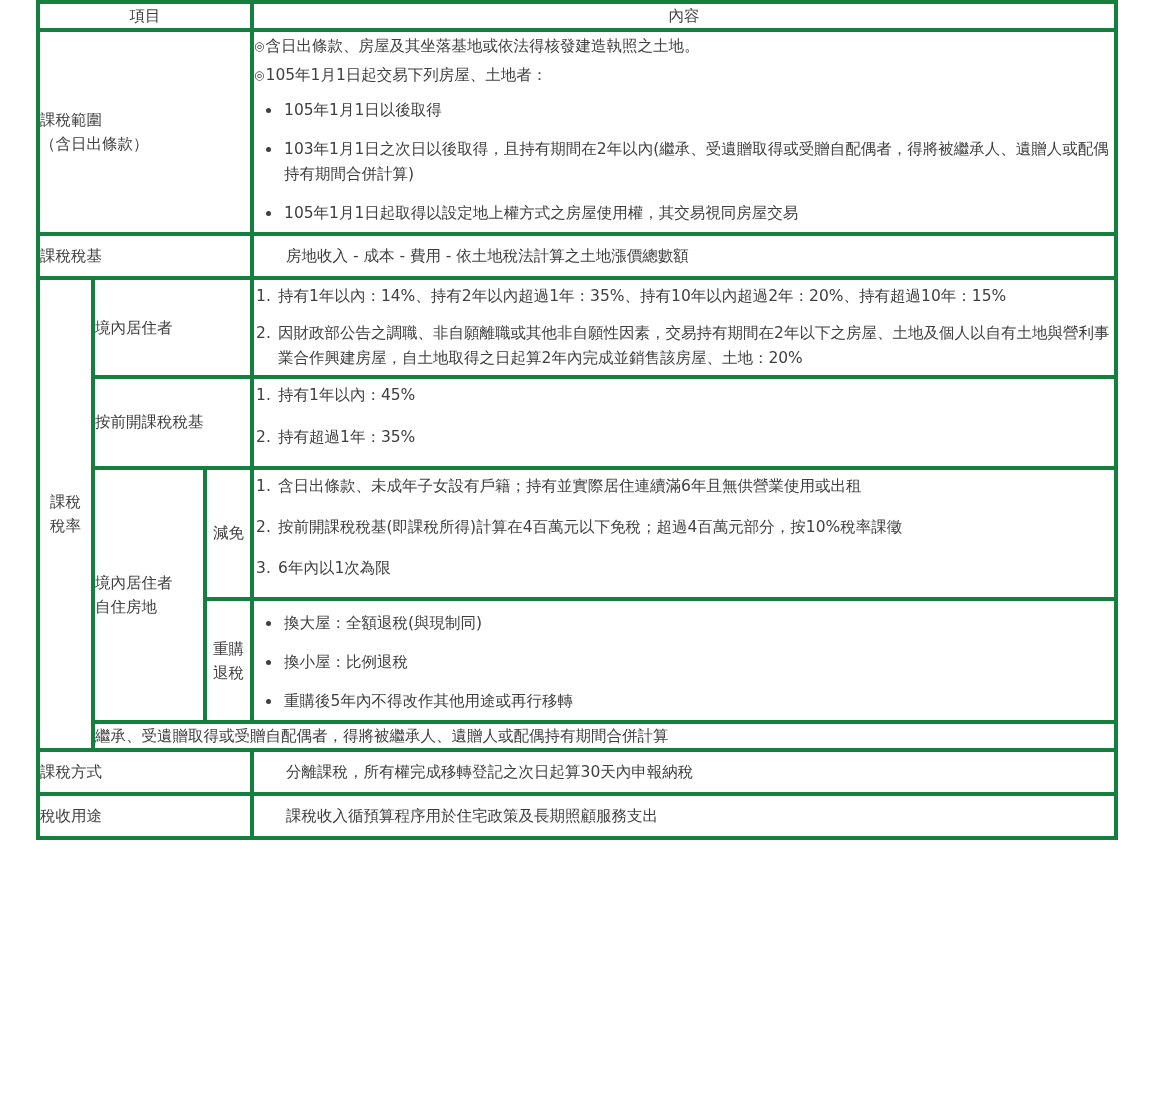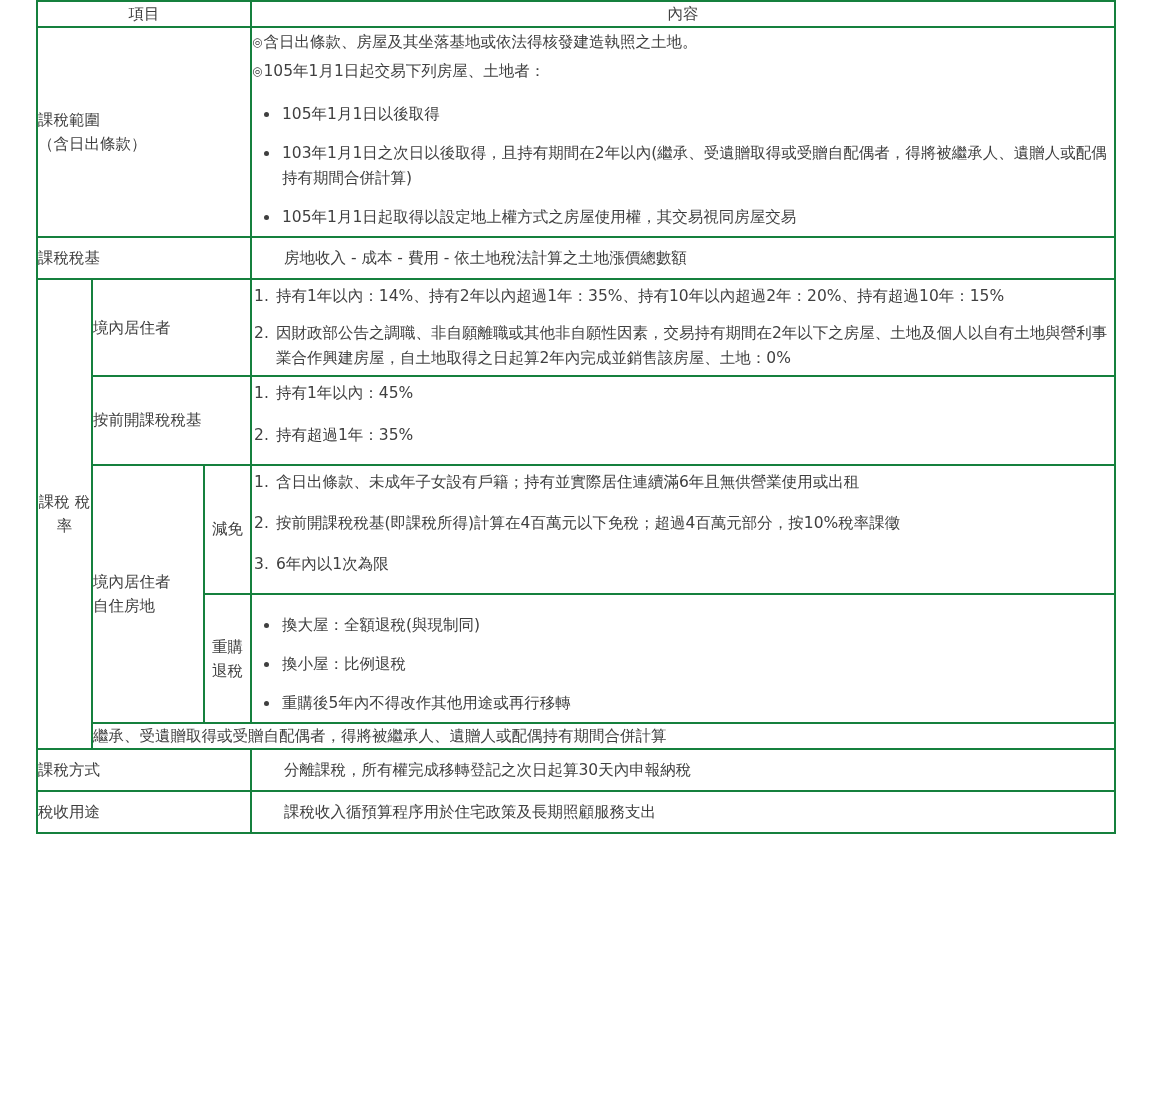--- a/index.html
+++ b/index.html
@@ -29,21 +29,21 @@
     letter-spacing: 0.5px;
   }
 
   table.main-table {
     border-collapse: collapse;
     margin-left: 36px;
     width: 1078px;
     table-layout: fixed;
   }
   table.main-table td {
-    border: 2px solid #15803d;
+    border: 4px solid #15803d;
     padding: 0;
     vertical-align: middle;
     font-size: 15.5px;
     line-height: 1.55;
     color: #3f3f3f;
   }
 
   
   .th-cell {
     text-align: center;
@@ -84,21 +84,21 @@
     margin: 2px 0 4px 0;
     line-height: 1.6;
   }
   .plain-line .mark {
     font-size: 12px;
     vertical-align: 1px;
     margin-right: 1px;
   }
 
   ul.doc-list {
-    margin: 18px 0 6px 0;
+    margin: 10px 0 6px 0;
     padding-left: 26px;
     list-style: none;
   }
   ul.doc-list > li {
     position: relative;
     margin: 0 0 14px 0;
     line-height: 1.62;
     padding-left: 4px;
   }
   ul.doc-list > li:last-child { margin-bottom: 4px; }
@@ -184,21 +184,21 @@
 
       <tr>
         <td rowspan="5" class="label-vert">
           <span class="l-line">課稅</span>
           <span class="l-line">稅率</span>
         </td>
         <td colspan="2" class="label-cell">境內居住者</td>
         <td class="content-cell">
           <ol class="doc-olist">
             <li>持有1年以內：14%、持有2年以內超過1年：35%、持有10年以內超過2年：20%、持有超過10年：15%</li>
-            <li>因財政部公告之調職、非自願離職或其他非自願性因素，交易持有期間在2年以下之房屋、土地及個人以自有土地與營利事業合作興建房屋，自土地取得之日起算2年內完成並銷售該房屋、土地：0%</li>
+            <li>因財政部公告之調職、非自願離職或其他非自願性因素，交易持有期間在2年以下之房屋、土地及個人以自有土地與營利事業合作興建房屋，自土地取得之日起算2年內完成並銷售該房屋、土地：20%</li>
           </ol>
         </td>
       </tr>
 
       <tr>
         <td colspan="2" class="label-cell">按前開課稅稅基</td>
         <td class="content-cell">
           <ol class="doc-olist spaced">
             <li>持有1年以內：45%</li>
             <li>持有超過1年：35%</li>

